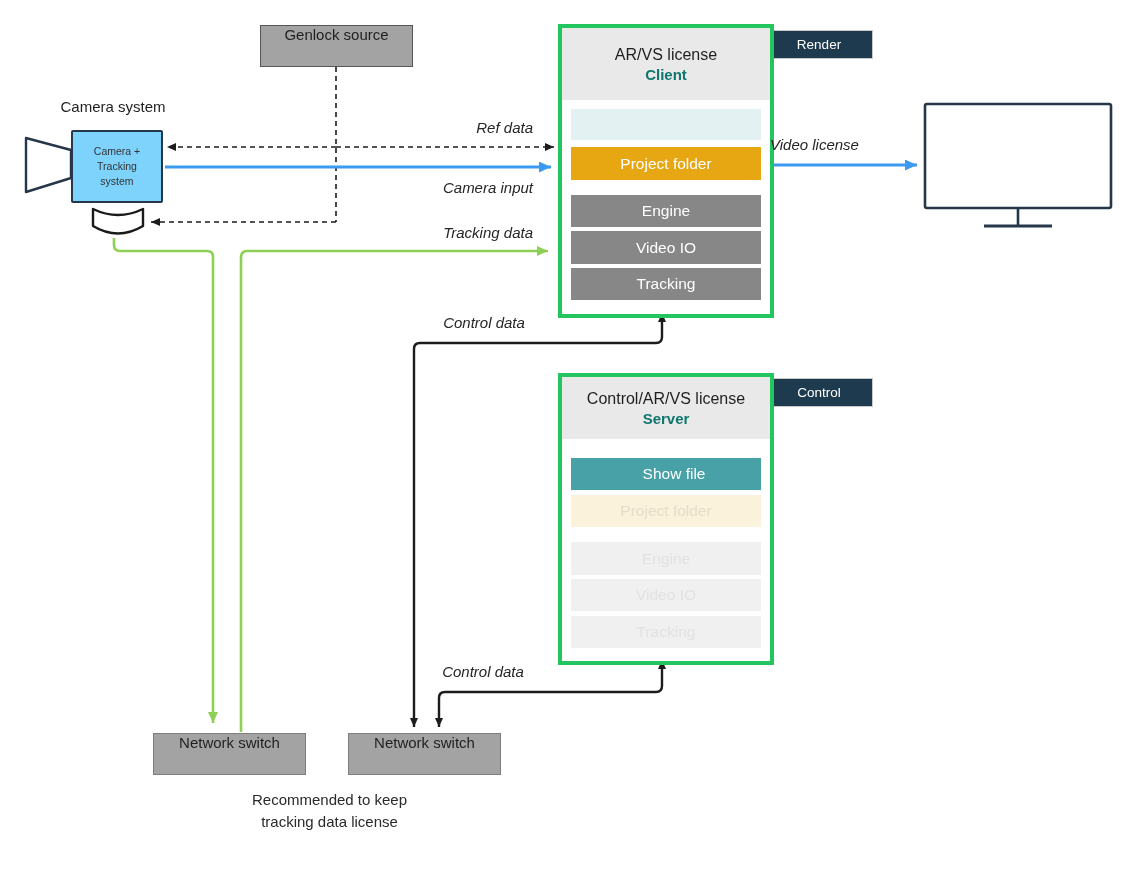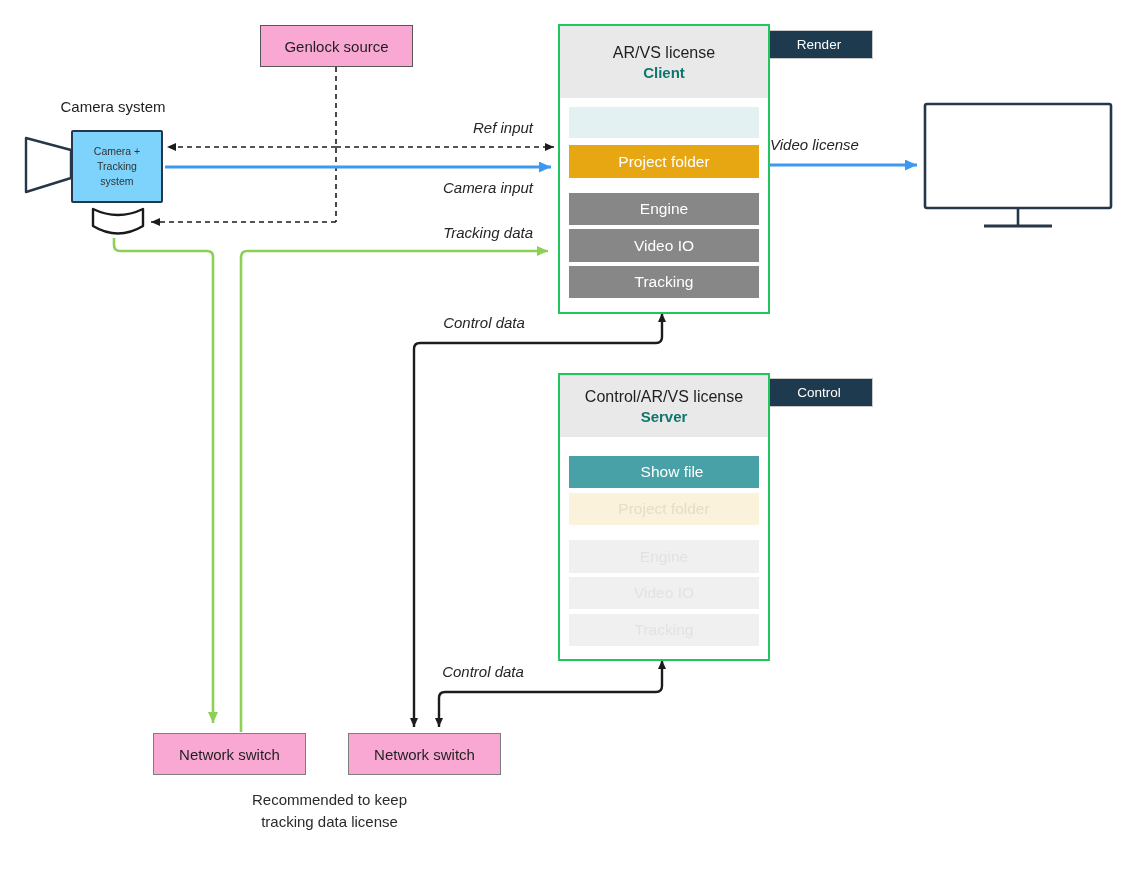--- a/index.html
+++ b/index.html
@@ -5,21 +5,21 @@
   html,body{margin:0;padding:0;background:#ffffff;}
   .canvas{
     position:relative;width:1136px;height:880px;background:#ffffff;
     font-family:"Liberation Sans",sans-serif;color:#1f1f1f;overflow:hidden;
   }
   .canvas svg.wires{position:absolute;left:0;top:0;z-index:1;}
   .abs{position:absolute;box-sizing:border-box;}
 
   
   .node-box{
-    background:#f9a8d4;border:1.5px solid #6e6e6e;display:flex;align-items:center;
+    background:#a3a3a3;border:1.5px solid #6e6e6e;display:flex;align-items:flex-start;
     justify-content:center;font-size:15px;color:#1f1f1f;z-index:3;
   }
   .genlock{left:260px;top:25px;width:153px;height:42px;border-color:#565656;}
   .switch1{left:153px;top:733px;width:153px;height:42px;border-color:#7d7d7d;}
   .switch2{left:348px;top:733px;width:153px;height:42px;border-color:#7d7d7d;}
 
   .camera-box{
     left:71px;top:130px;width:92px;height:73px;background:#7dd3fc;
     border:2px solid #26374a;border-radius:2px;display:flex;align-items:center;
     justify-content:center;text-align:center;font-size:10.5px;line-height:1.45;
@@ -36,21 +36,21 @@
   .lbl-center{text-align:center;}
   .ref-sync{left:393px;top:119px;width:140px;}
   .video-input{left:393px;top:179px;width:140px;}
   .tracking-data{left:393px;top:224px;width:140px;}
   .video-output{left:770px;top:136px;width:106px;}
   .control-data-top{left:414px;top:314px;width:140px;}
   .control-data-bottom{left:413px;top:663px;width:140px;}
 
   
   .panel{
-    position:absolute;background:#fff;border:2px solid #22c55e;z-index:3;
+    position:absolute;background:#fff;border:4px solid #22c55e;z-index:3;
   }
   .panel-client{left:558px;top:24px;width:208px;height:286px;}
   .panel-server{left:558px;top:373px;width:208px;height:284px;}
   .panel-head{
     position:absolute;left:0;right:0;top:0;background:#e9e9e9;display:flex;
     flex-direction:column;align-items:center;justify-content:center;gap:2px;
   }
   .panel-client .panel-head{height:72px;}
   .panel-server .panel-head{height:62px;}
   .panel-title{font-size:16px;color:#1f1f1f;}
@@ -173,21 +173,21 @@
     <div class="row row-4">Tracking</div>
   </div>
 
   <div class="abs node-box switch1">
     <span>Network switch</span>
   </div>
   <div class="abs node-box switch2">
     <span>Network switch</span>
   </div>
 
-  <div class="flow-label lbl-right ref-sync">Ref input</div>
+  <div class="flow-label lbl-right ref-sync">Ref data</div>
   <div class="flow-label lbl-right video-input">Camera input</div>
   <div class="flow-label lbl-right tracking-data">Tracking data</div>
   <div class="flow-label video-output">Video license</div>
   <div class="flow-label lbl-center control-data-top">Control data</div>
   <div class="flow-label lbl-center control-data-bottom">Control data</div>
 
   <div class="note">
     <div>Recommended to keep</div>
     <div>tracking data license</div>
   </div>

